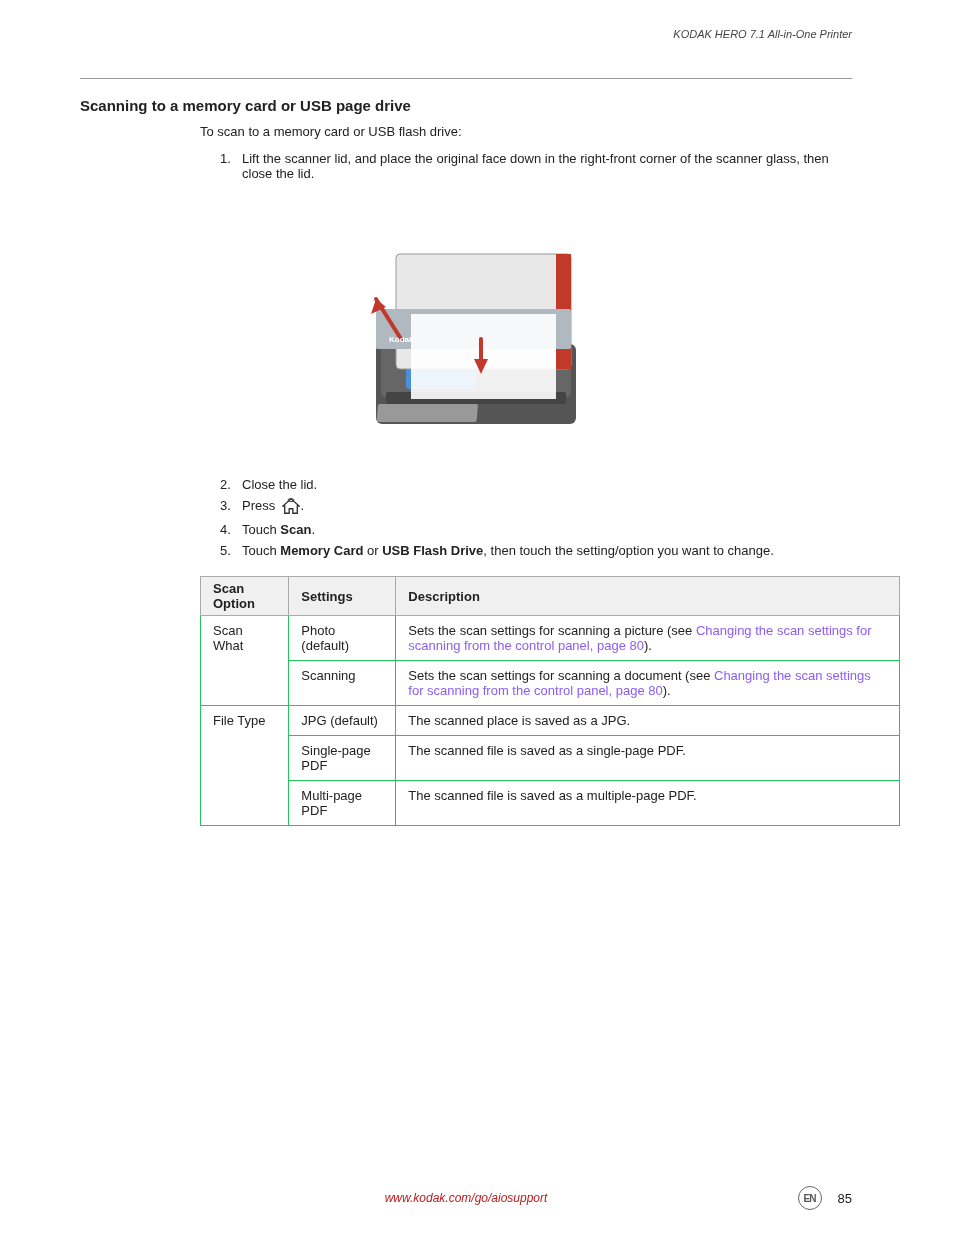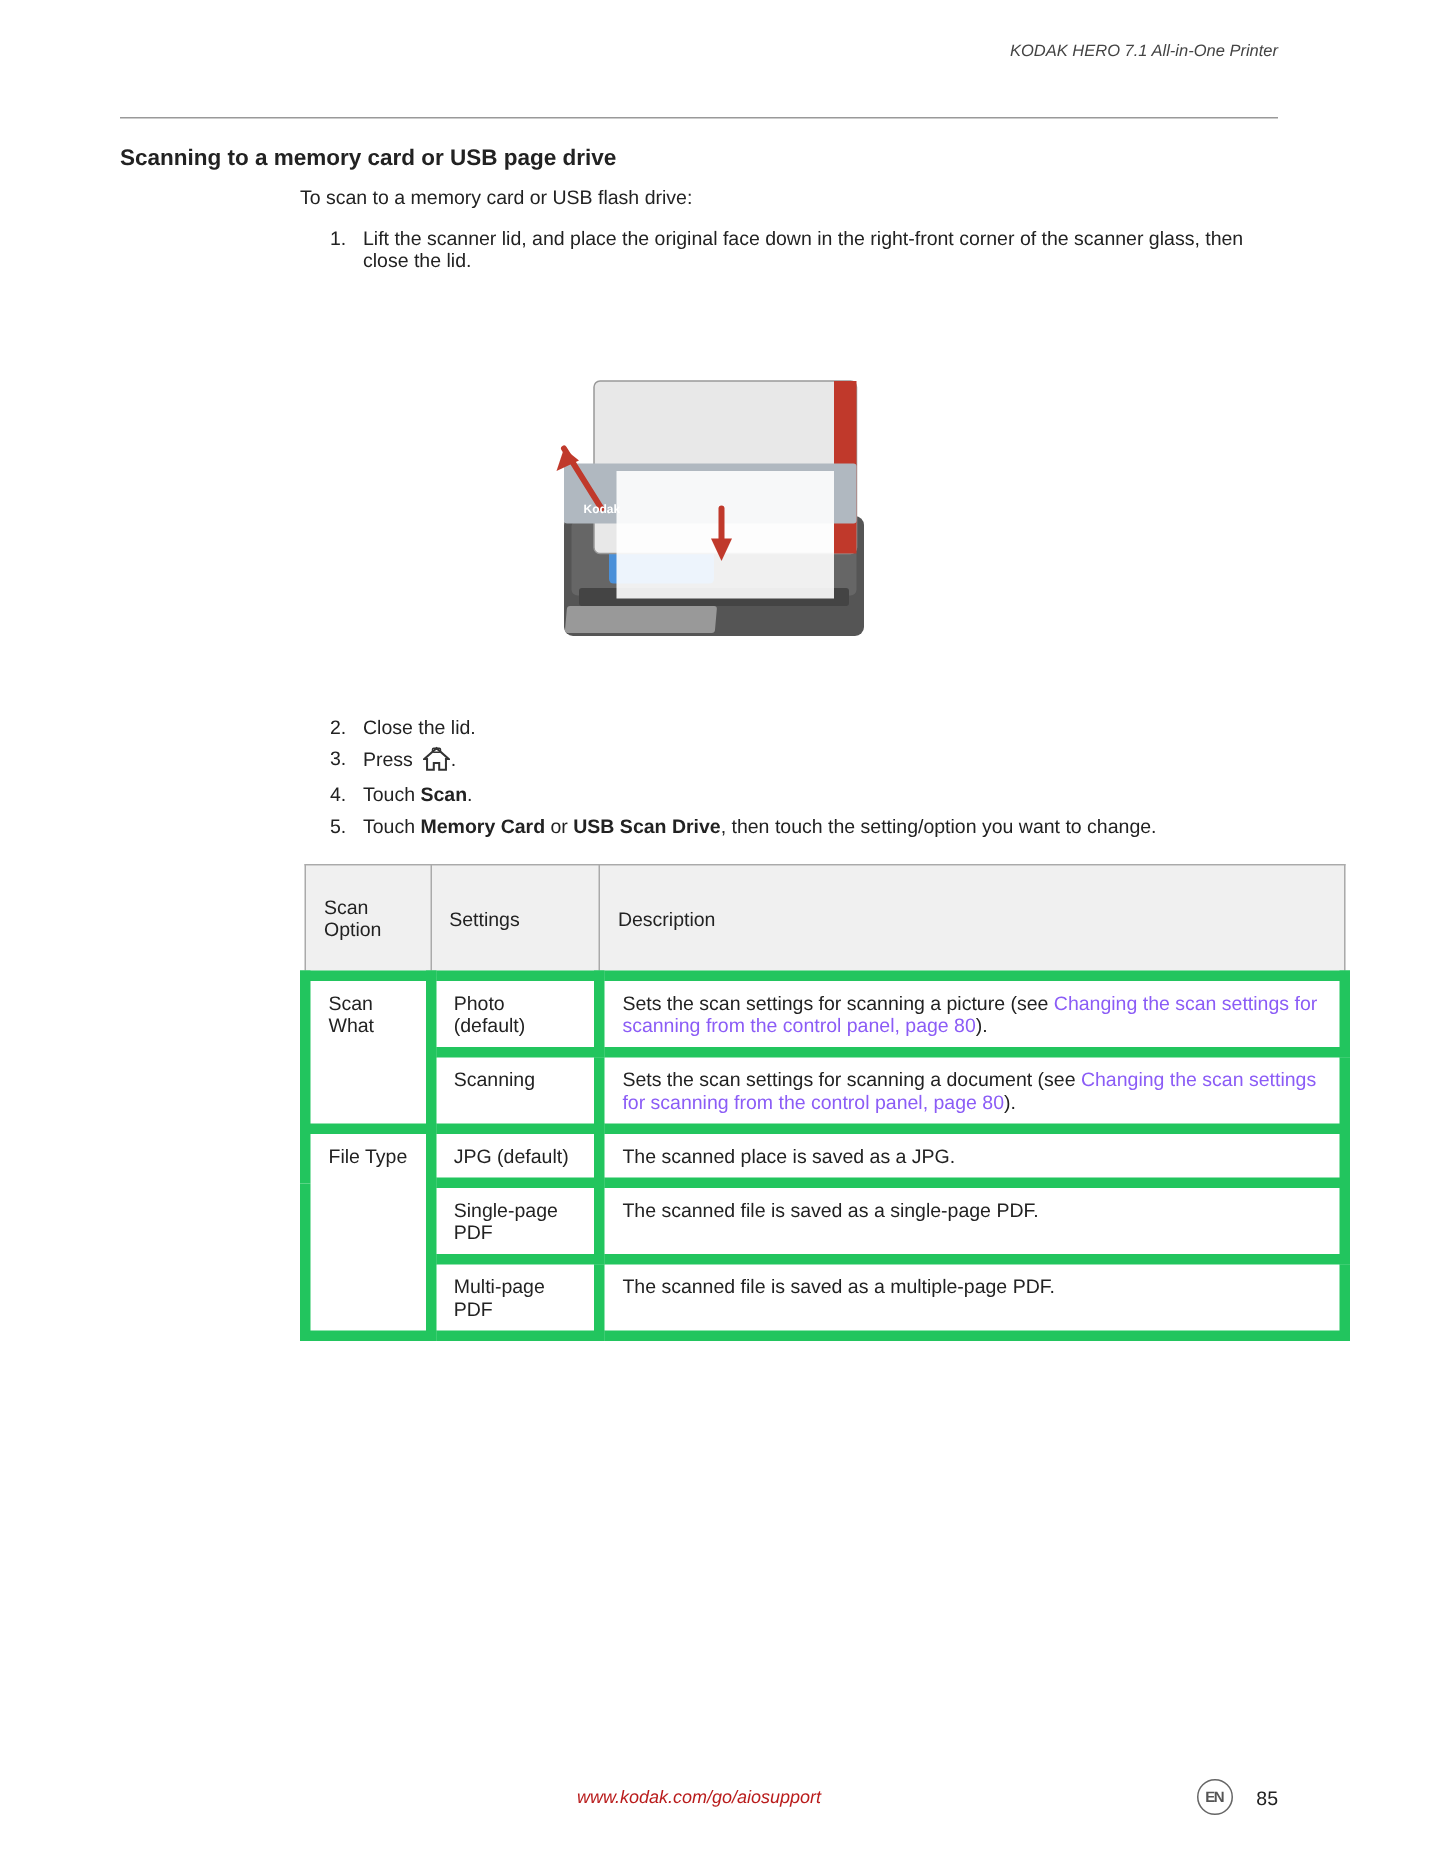--- a/index.html
+++ b/index.html
@@ -71,27 +71,27 @@
     
     .scan-table {
       margin-left: 120px;
       margin-top: 18px;
       border-collapse: collapse;
       width: 700px;
     }
     .scan-table th {
       background: #f0f0f0;
       border: 1px solid #aaa;
-      padding: 20px 12px;
-      font-size: 13px;
-      font-weight: normal;
+      padding: 4px 12px;
+      font-size: 13px;
+      font-weight: bold;
       text-align: left;
     }
     .scan-table td {
-      border: 7px solid #22c55e;
+      border: 1px solid #22c55e;
       padding: 7px 12px;
       font-size: 13px;
       vertical-align: top;
     }
     .link-blue {
       color: #8b5cf6;
       text-decoration: none;
     }
     .footer {
       position: absolute;
@@ -212,21 +212,21 @@
       </span>
     </div>
 
     <div class="step">
       <span class="step-num">4.</span>
       <span class="step-content">Touch <strong>Scan</strong>.</span>
     </div>
 
     <div class="step">
       <span class="step-num">5.</span>
-      <span class="step-content">Touch <strong>Memory Card</strong> or <strong>USB Scan Drive</strong>, then touch the setting/option you want to change.</span>
+      <span class="step-content">Touch <strong>Memory Card</strong> or <strong>USB Flash Drive</strong>, then touch the setting/option you want to change.</span>
     </div>
   </div>
 
   <table class="scan-table">
     <thead>
       <tr>
         <th>Scan Option</th>
         <th>Settings</th>
         <th>Description</th>
       </tr>

